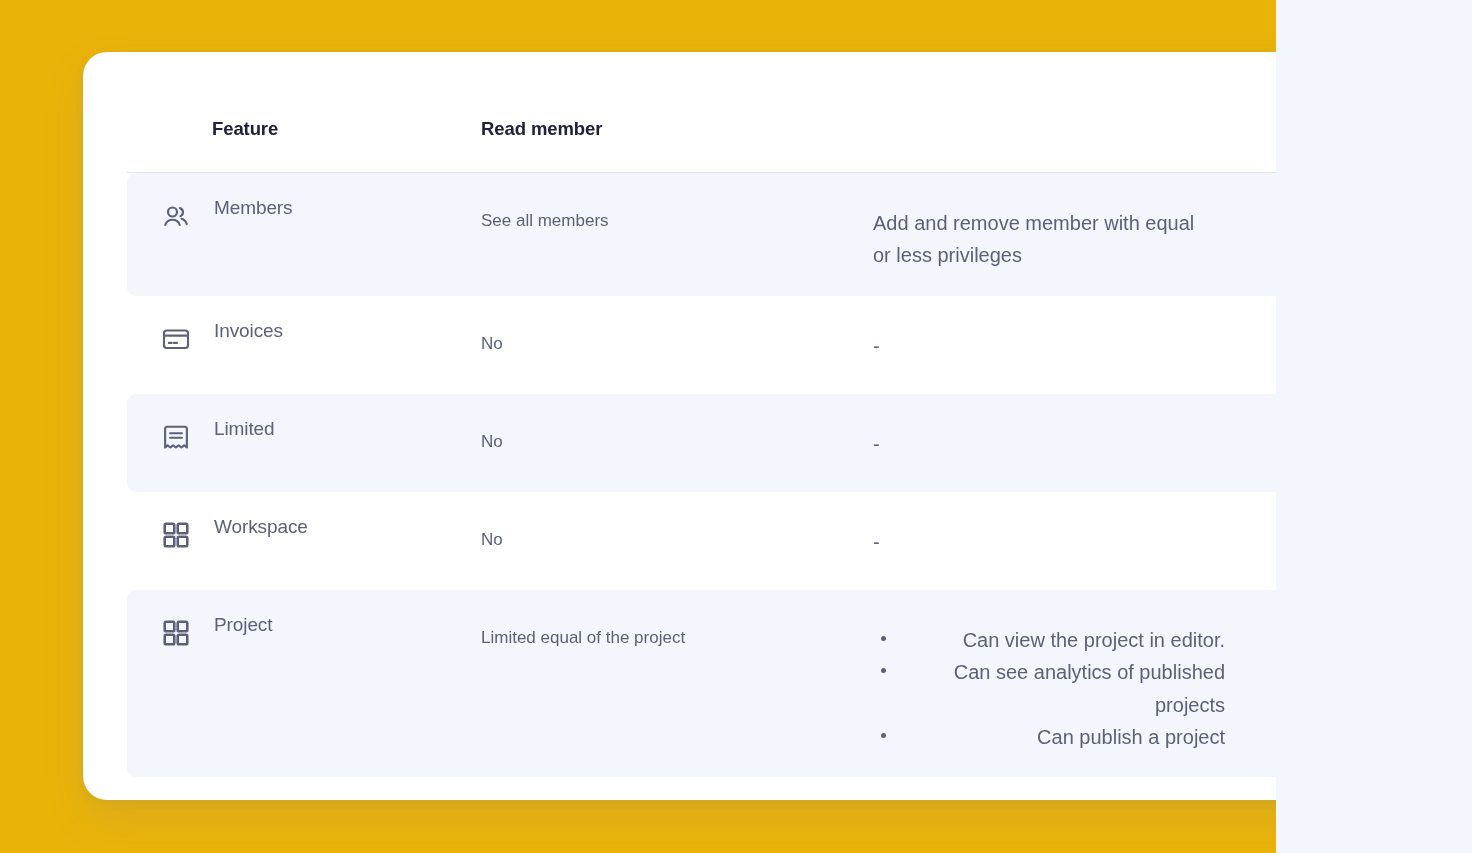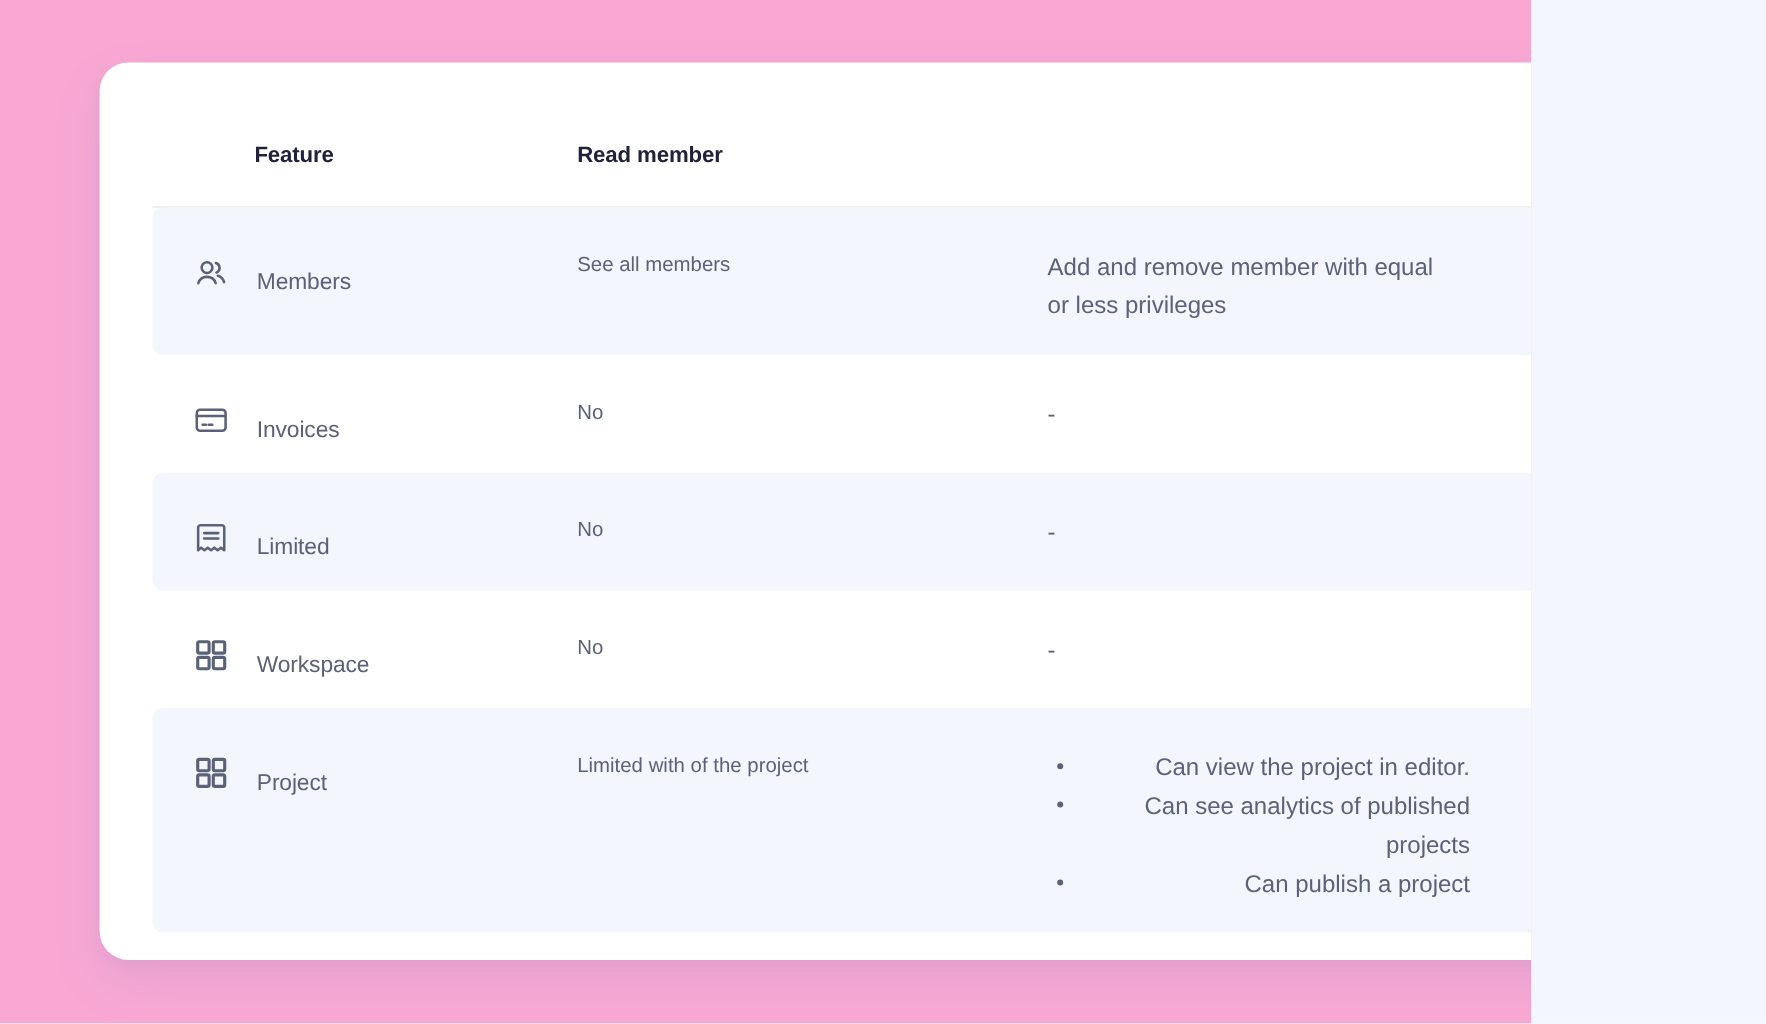--- a/index.html
+++ b/index.html
@@ -10,21 +10,21 @@
     height: 853px;
     background: #f3f6fd;
     font-family: "Liberation Sans", sans-serif;
     -webkit-font-smoothing: antialiased;
   }
 
   .page {
     position: relative;
     width: 1276px;
     height: 853px;
-    background: #f9a8d4;
+    background: #eab308;
     overflow: hidden;
   }
 
   .card {
     position: absolute;
     left: 83px;
     top: 52px;
     width: 1305px;
     height: 748px;
     background: #ffffff;
@@ -68,21 +68,21 @@
     border-radius: 9px;
     padding: 24px 0 24px 0;
     min-height: 98px;
   }
 
   .row.alt { background: #f3f6fd; }
 
   .cell-feature {
     width: 354px;
     display: flex;
-    align-items: flex-end;
+    align-items: flex-start;
     padding-left: 29px;
     min-height: 50px;
   }
 
   .feat-icon {
     width: 39px;
     height: 39px;
     flex: 0 0 39px;
     display: flex;
     align-items: center;
@@ -222,21 +222,21 @@
               <span class="feat-icon">
                 <svg viewBox="0 0 24 24" width="30" height="30" fill="none" stroke="currentColor" stroke-width="2.1" stroke-linecap="round" stroke-linejoin="round">
                   <rect x="3" y="3" width="7.6" height="7.6" rx="1.1"></rect>
                   <rect x="13.4" y="3" width="7.6" height="7.6" rx="1.1"></rect>
                   <rect x="3" y="13.4" width="7.6" height="7.6" rx="1.1"></rect>
                   <rect x="13.4" y="13.4" width="7.6" height="7.6" rx="1.1"></rect>
                 </svg>
               </span>
               <span class="feat-label">Project</span>
             </div>
-            <div class="cell-read">Limited with of the project</div>
+            <div class="cell-read">Limited equal of the project</div>
             <div class="cell-write">
               <ul class="bullets">
                 <li>Can view the project in editor.</li>
                 <li>Can see analytics of published projects</li>
                 <li>Can publish a project</li>
               </ul>
             </div>
           </div>
         </div>
 

